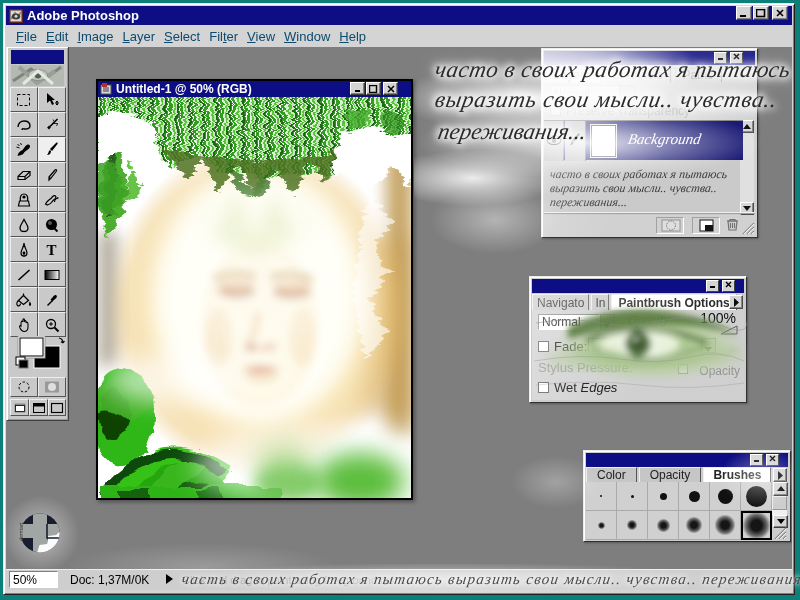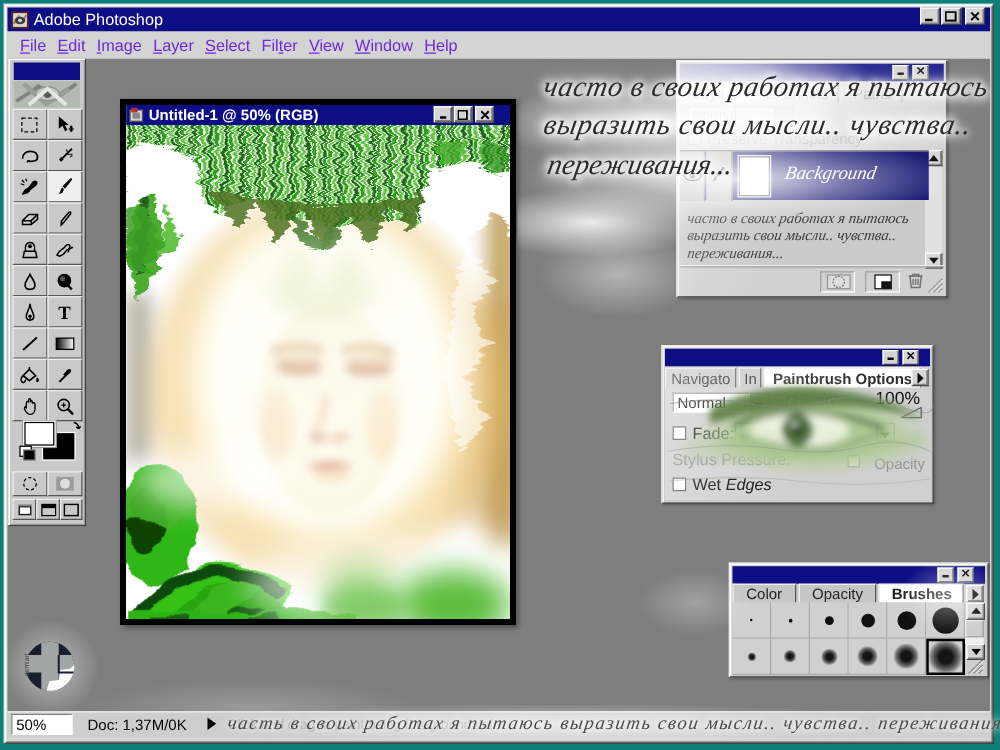--- a/index.html
+++ b/index.html
@@ -6,31 +6,31 @@
   html,body { width:800px; height:600px; overflow:hidden; }
   body { background:#0c8078; font-family:"Liberation Sans", sans-serif; position:relative; }
   .win { position:absolute; left:3px; top:3px; width:792px; height:592px;
     background:#d4d4d4;
     border-top:1px solid #e8e8e8; border-left:1px solid #e8e8e8;
     border-right:1px solid #202020; border-bottom:1px solid #202020;
     box-shadow: inset 1px 1px 0 #ffffff, inset -1px -1px 0 #808080; }
   .titlebar { position:absolute; left:2px; top:2px; right:2px; height:19px; background:#0e0e84;
     display:flex; align-items:center; color:#fff; }
   .titlebar .icon { width:14px; height:14px; margin-left:3px; }
-  .titlebar .txt { font-weight:normal; font-size:13px; margin-left:4px; letter-spacing:0px; }
+  .titlebar .txt { font-weight:bold; font-size:13px; margin-left:4px; letter-spacing:0px; }
   .tbtns { position:absolute; right:2px; top:2px; display:flex; }
   .tbtn { width:16px; height:14px; background:#d4d4d4; margin-left:1px;
     border-top:1px solid #fff; border-left:1px solid #fff;
     border-right:1px solid #404040; border-bottom:1px solid #404040;
     box-shadow: inset -1px -1px 0 #808080;
     display:flex; align-items:center; justify-content:center;
     font-size:11px; color:#000; position:relative; }
   .tbtn.close { margin-left:3px; }
   .menubar { position:absolute; left:2px; top:22px; right:2px; height:21px; background:#d4d4d4;
-    display:flex; align-items:center; font-size:13px; color:#6d28d9; }
+    display:flex; align-items:center; font-size:13px; color:#0c4a6e; }
   .menubar span { margin-left:9px; }
   .menubar span:first-child { margin-left:10px; }
   .menubar u { text-decoration:underline; }
   .workspace { position:absolute; left:2px; top:43px; right:2px; bottom:24px; background:#7e7e7e; overflow:hidden; }
   .statusbar { position:absolute; left:2px; bottom:4px; right:2px; height:21px; background:#cecece;
     border-top:1px solid #efefef; display:flex; align-items:center; font-size:12px; }
 
   
   .raised { border-top:1px solid #f2f2f2; border-left:1px solid #f2f2f2;
     border-right:1px solid #404040; border-bottom:1px solid #404040;
@@ -45,21 +45,21 @@
     border-top:1px solid #eee; border-left:1px solid #eee;
     border-right:1px solid #555; border-bottom:1px solid #555; }
   .tool.sel { background:#efefef; }
   .tool svg { position:absolute; left:50%; top:50%; transform:translate(-50%,-50%); }
   .swatches { position:absolute; left:3px; top:289px; width:56px; height:40px; }
   .qmask { position:absolute; left:3px; top:330px; width:56px; height:21px; }
   .smode { position:absolute; left:3px; top:352px; width:56px; height:17px; }
 
   
   .docwin { position:absolute; left:90px; top:32px; width:317px; height:421px;
-    background:#fff; border:5px solid #000000; box-shadow:2px 2px 4px rgba(40,40,40,.55); }
+    background:#fff; border:2px solid #000000; box-shadow:2px 2px 4px rgba(40,40,40,.55); }
   .doc-title { position:absolute; left:0; top:0; right:0; height:16px; background:#0e0e84;
     color:#fff; display:flex; align-items:center; font-size:12px; font-weight:bold; }
   .doc-canvas { position:absolute; left:0; top:16px; right:0; bottom:0; background:#fff; overflow:hidden; }
 
   
   .palette { position:absolute; background:#cdcdcd;
     border-top:1px solid #eee; border-left:1px solid #eee;
     border-right:1px solid #303030; border-bottom:1px solid #303030;
     box-shadow: inset 1px 1px 0 #fff, 1px 1px 2px rgba(0,0,0,.3); }
   .pal-title { position:absolute; left:2px; top:2px; right:2px; height:14px; background:#0e0e84; }

